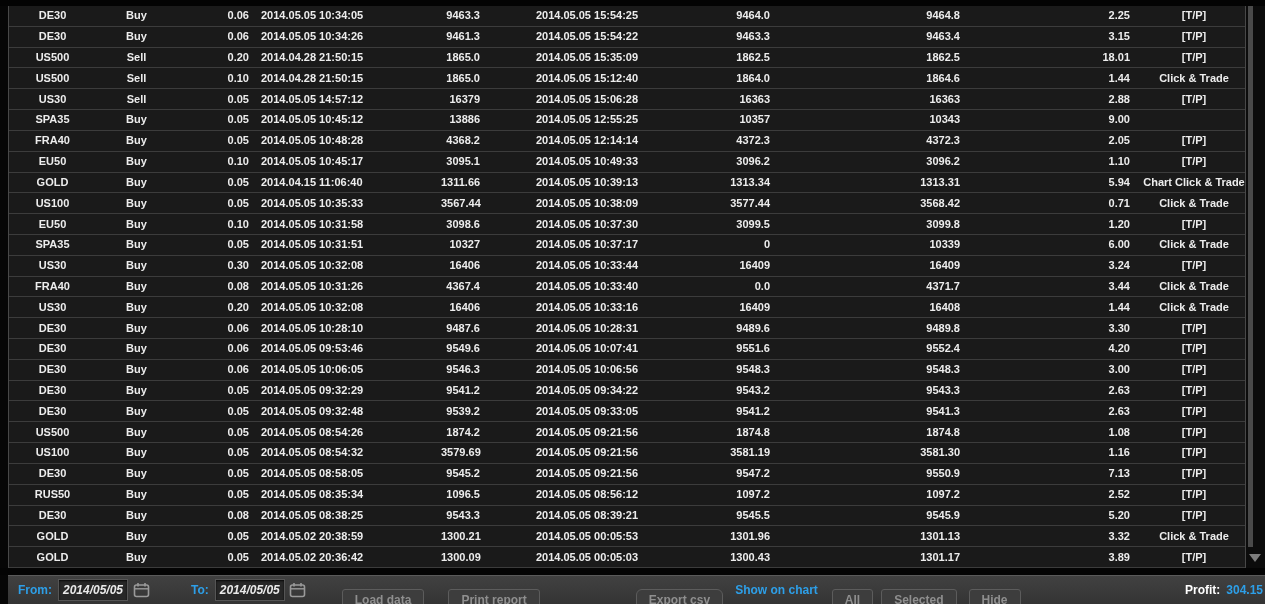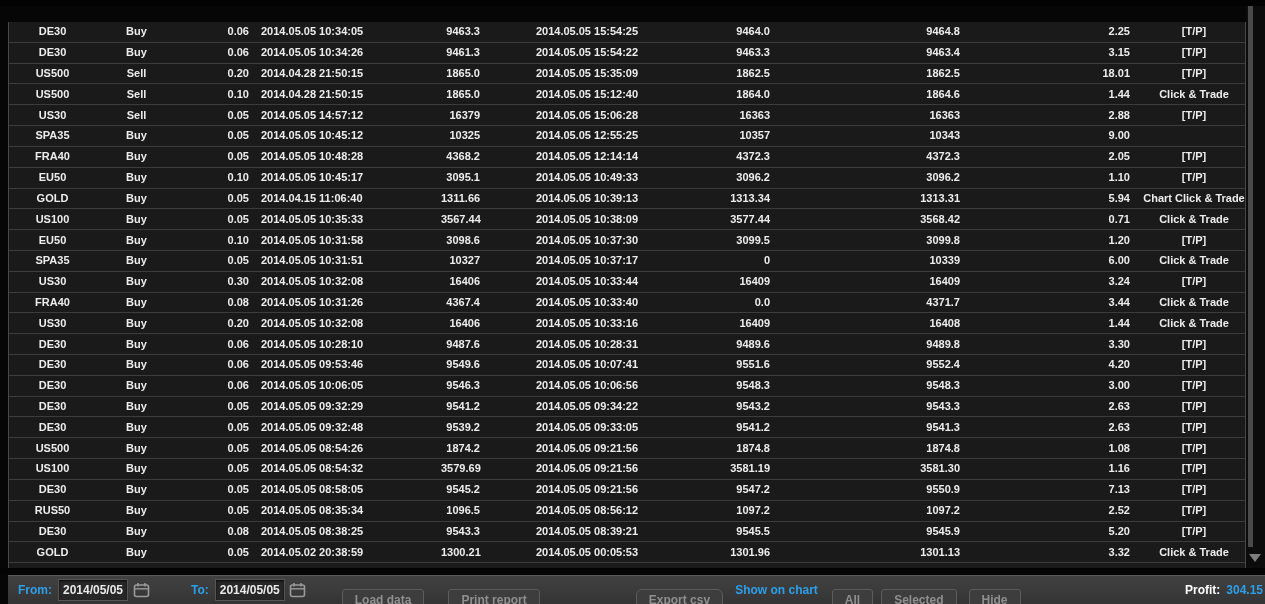--- a/index.html
+++ b/index.html
@@ -5,21 +5,21 @@
   * { box-sizing: border-box; margin: 0; padding: 0; }
   html, body { width: 1265px; height: 604px; overflow: hidden; background: #000; }
   .screen {
     position: relative; width: 1265px; height: 604px; background: #060606;
     font-family: "Liberation Sans", sans-serif;
   }
   .top-strip { position: absolute; left: 0; top: 0; width: 1265px; height: 6px; background: #030303; }
 
   
   .table-box {
-    position: absolute; left: 8px; top: 22px; width: 1238px; height: 562px;
+    position: absolute; left: 8px; top: 6px; width: 1238px; height: 562px;
     background: #191919; border-left: 1px solid #484848; border-right: 1px solid #484848;
     display: flex; flex-direction: column;
   }
   .trow {
     flex: 1 1 0; min-height: 0;
     display: grid;
     grid-template-columns: 87px 81px 84px 180px 52px 188px 102px 190px 170px 1fr;
     align-items: center;
     border-bottom: 1px solid #3c3c3c;
     background: #1a1a1a;
@@ -65,21 +65,21 @@
     background: linear-gradient(#414141, #343434);
     border-top: 1px solid #5a5a5a;
     display: flex; align-items: center; padding: 4px 10px;
   }
   .lbl-blue { color: #2d9fe8; font-weight: bold; font-size: 12px; white-space: nowrap; }
   .date-input {
     width: 70px; height: 22px; margin-left: 6px;
     background: #272727; border: 1px solid #555;
     box-shadow: inset 0 1px 2px rgba(0,0,0,0.8);
     color: #e9e9e9; font-family: "Liberation Sans", sans-serif;
-    font-size: 12px; font-weight: bold; text-align: center;
+    font-size: 12px; font-weight: bold; font-style: italic; text-align: center;
   }
   .cal-btn {
     width: 20px; height: 20px; margin-left: 3px; background: transparent; border: none;
     display: flex; align-items: center; justify-content: center; cursor: pointer;
   }
   .bar-btn {
     height: 22px; padding: 0 12px;
     background: #3d3d3d; border: 1px solid #5c5c5c; border-radius: 3px;
     color: #8f8f8f; font-family: "Liberation Sans", sans-serif;
     font-size: 12px; font-weight: bold; white-space: nowrap; cursor: pointer; margin-top: 20px;
@@ -158,21 +158,21 @@
     <div class="cell">16363</div>
     <div class="cell">16363</div>
     <div class="cell">2.88</div>
     <div class="cell">[T/P]</div>
   </div>
       <div class="trow">
     <div class="cell">SPA35</div>
     <div class="cell">Buy</div>
     <div class="cell">0.05</div>
     <div class="cell">2014.05.05 10:45:12</div>
-    <div class="cell">10325</div>
+    <div class="cell">13886</div>
     <div class="cell">2014.05.05 12:55:25</div>
     <div class="cell">10357</div>
     <div class="cell">10343</div>
     <div class="cell">9.00</div>
     <div class="cell"></div>
   </div>
       <div class="trow">
     <div class="cell">FRA40</div>
     <div class="cell">Buy</div>
     <div class="cell">0.05</div>

